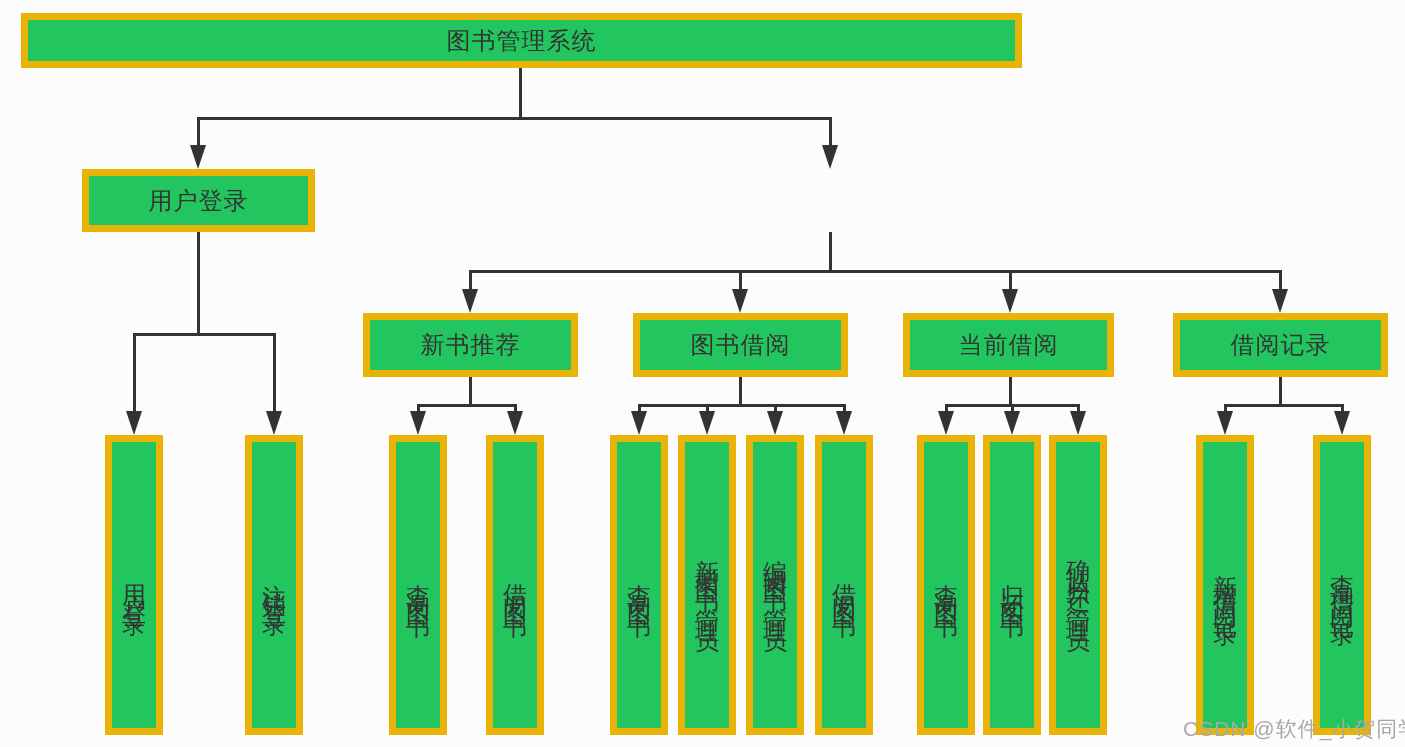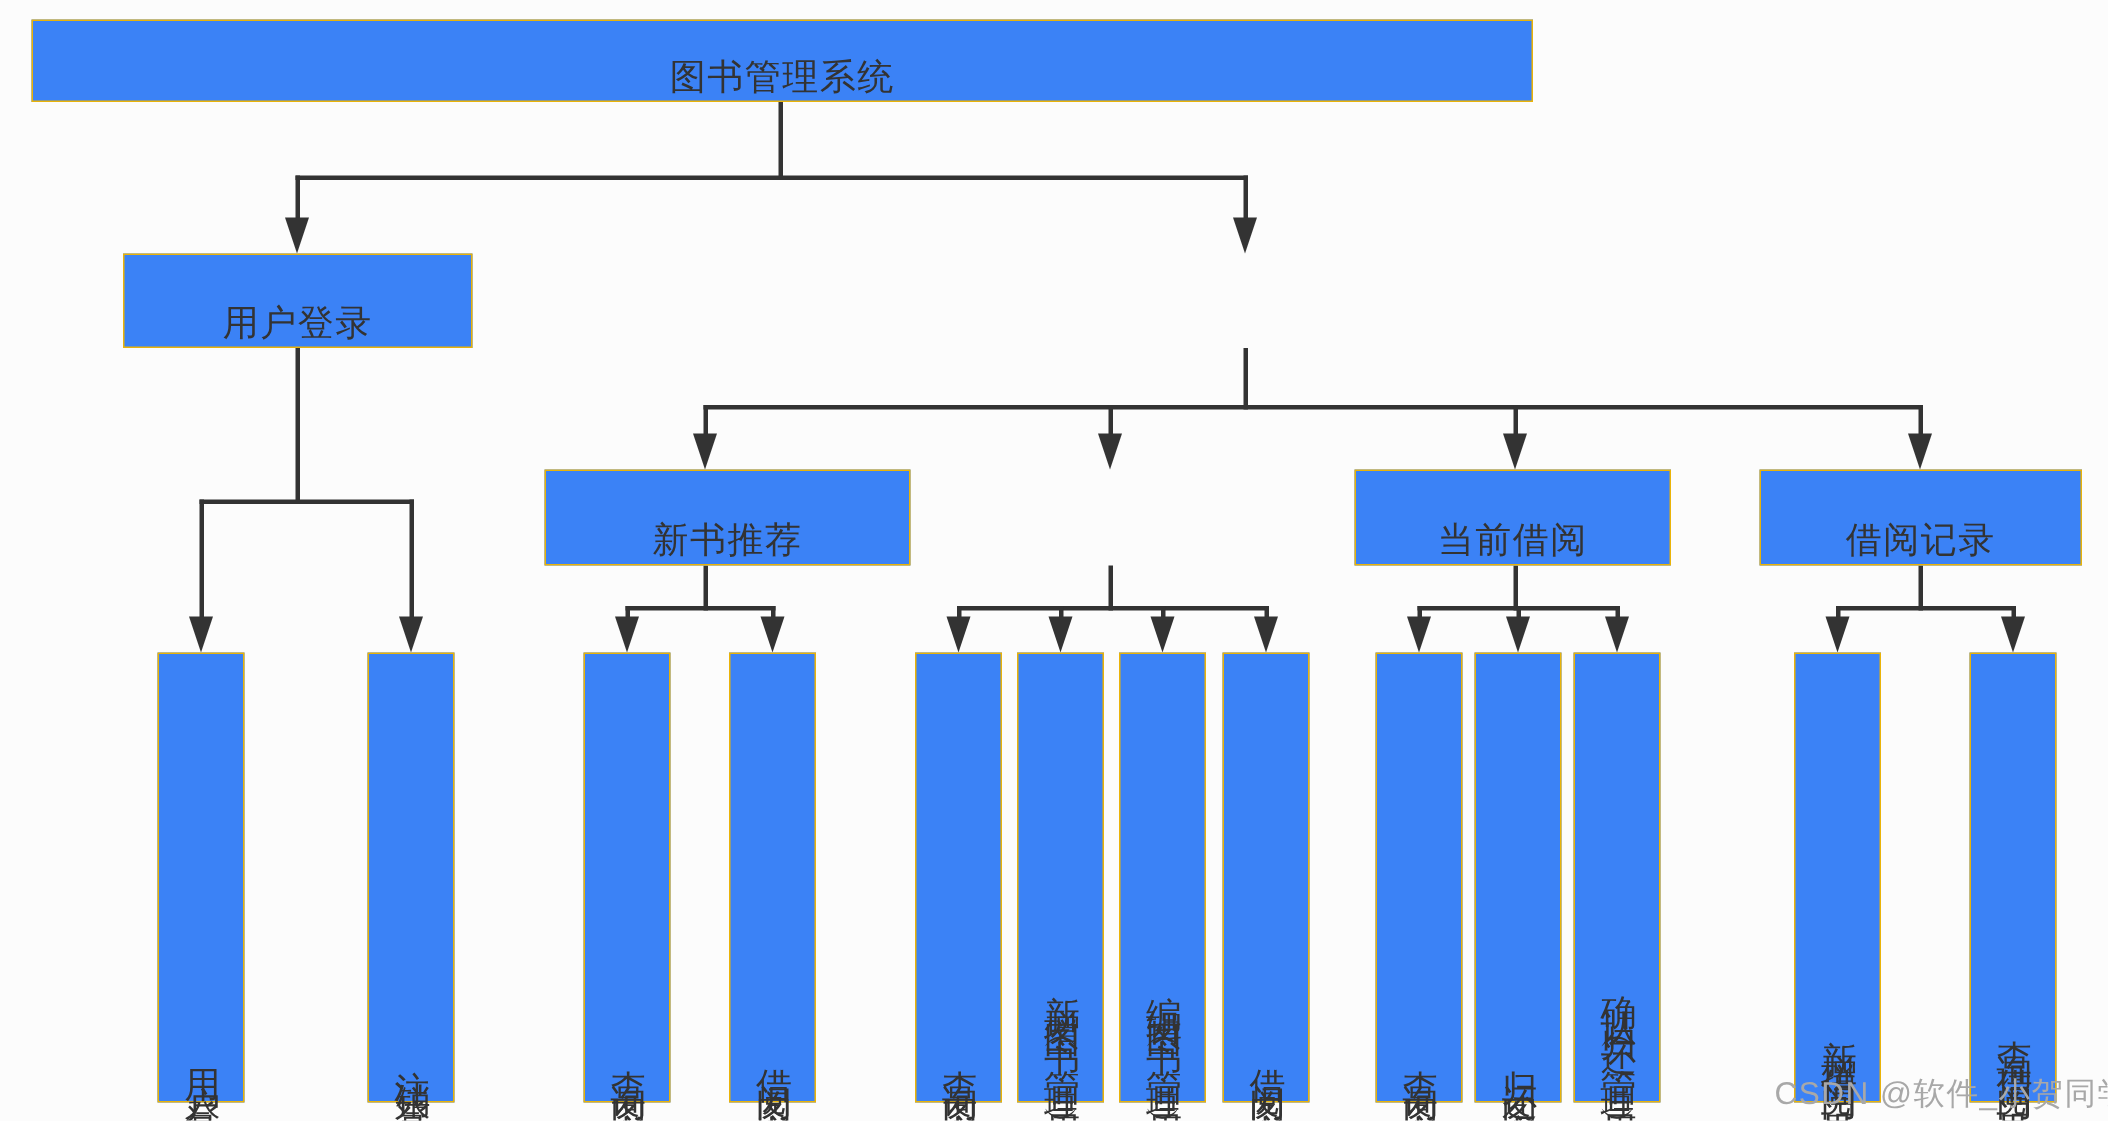--- a/index.html
+++ b/index.html
@@ -5,22 +5,22 @@
   html,body { margin:0; padding:0; }
   body {
     width:1405px; height:747px; position:relative;
     background:#fcfcfc; overflow:hidden;
     font-family:"Liberation Sans", sans-serif;
     color:#333333;
   }
   .stage { position:absolute; inset:0; }
   .box {
     position:absolute; box-sizing:border-box;
-    border:1px solid #eab308; background:#3b82f6;
-    display:flex; align-items:flex-end; justify-content:center;
+    border:7px solid #eab308; background:#22c55e;
+    display:flex; align-items:center; justify-content:center;
   }
   .hlabel { font-size:24px; letter-spacing:1px; color:#333333; white-space:nowrap; }
   .leaf { top:435px; width:58px; height:300px; }
   .vtext {
     writing-mode:vertical-rl; text-orientation:mixed;
     font-size:24px; letter-spacing:10px; color:#333333; line-height:1;
   }
   .cl { position:absolute; background:#333333; }
   .v { width:3px; }
   .h { height:3px; }
@@ -102,22 +102,25 @@
   </div>
 
   <div class="box" style="left:21px;top:13px;width:1001px;height:55px">
     <span class="hlabel">图书管理系统</span>
   </div>
 
   <div class="box" style="left:82px;top:169px;width:233px;height:63px">
     <span class="hlabel">用户登录</span>
   </div>
 
-  <div class="box" style="left:363px;top:313px;width:244px;height:64px">
+  <div class="box" style="left:363px;top:313px;width:215px;height:64px">
     <span class="hlabel">新书推荐</span>
+  </div>
+  <div class="box" style="left:633px;top:313px;width:215px;height:64px">
+    <span class="hlabel">图书借阅</span>
   </div>
   <div class="box" style="left:903px;top:313px;width:211px;height:64px">
     <span class="hlabel">当前借阅</span>
   </div>
   <div class="box" style="left:1173px;top:313px;width:215px;height:64px">
     <span class="hlabel">借阅记录</span>
   </div>
 
   <div class="box leaf" style="left:105px">
     <span class="vtext">用户登录</span>

